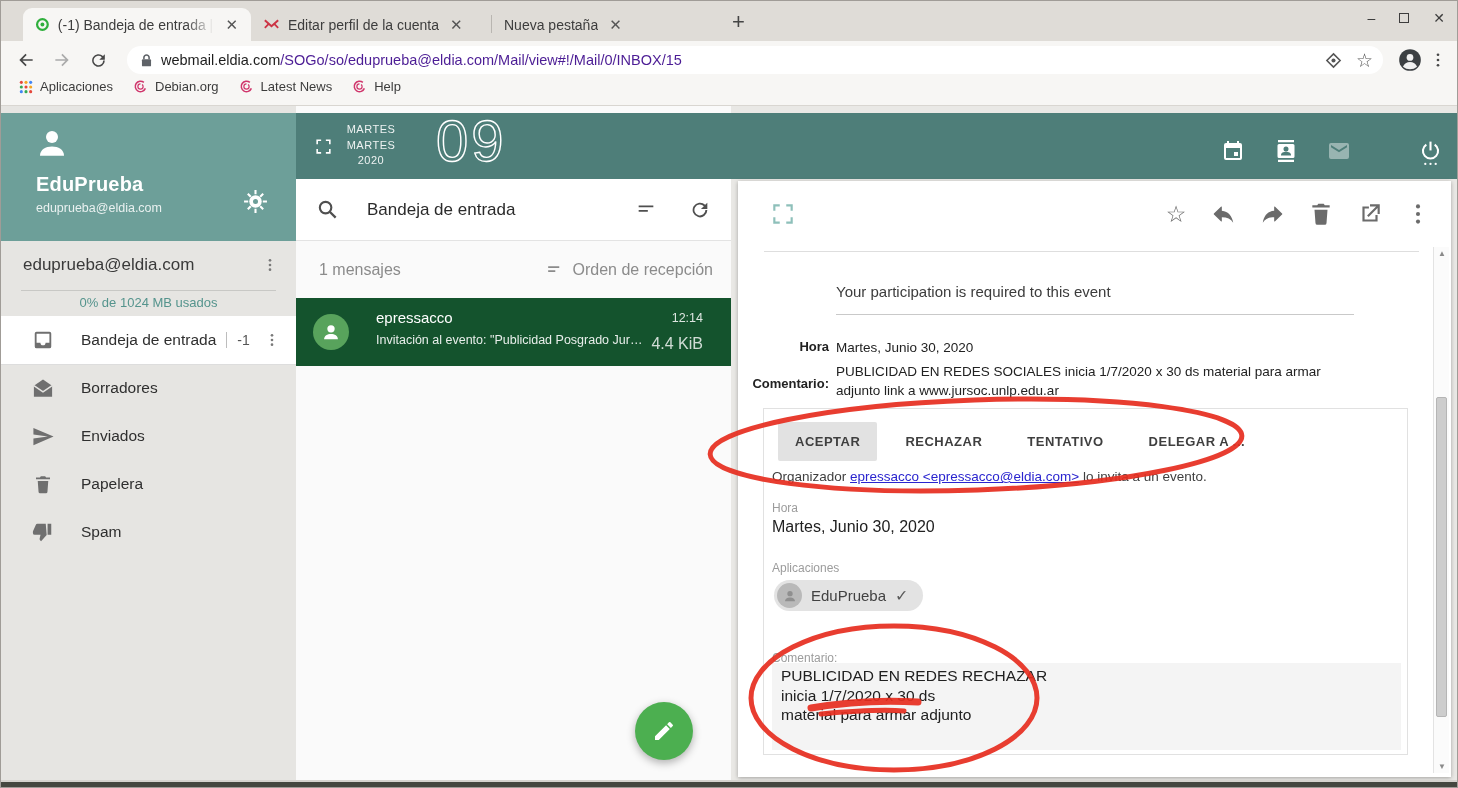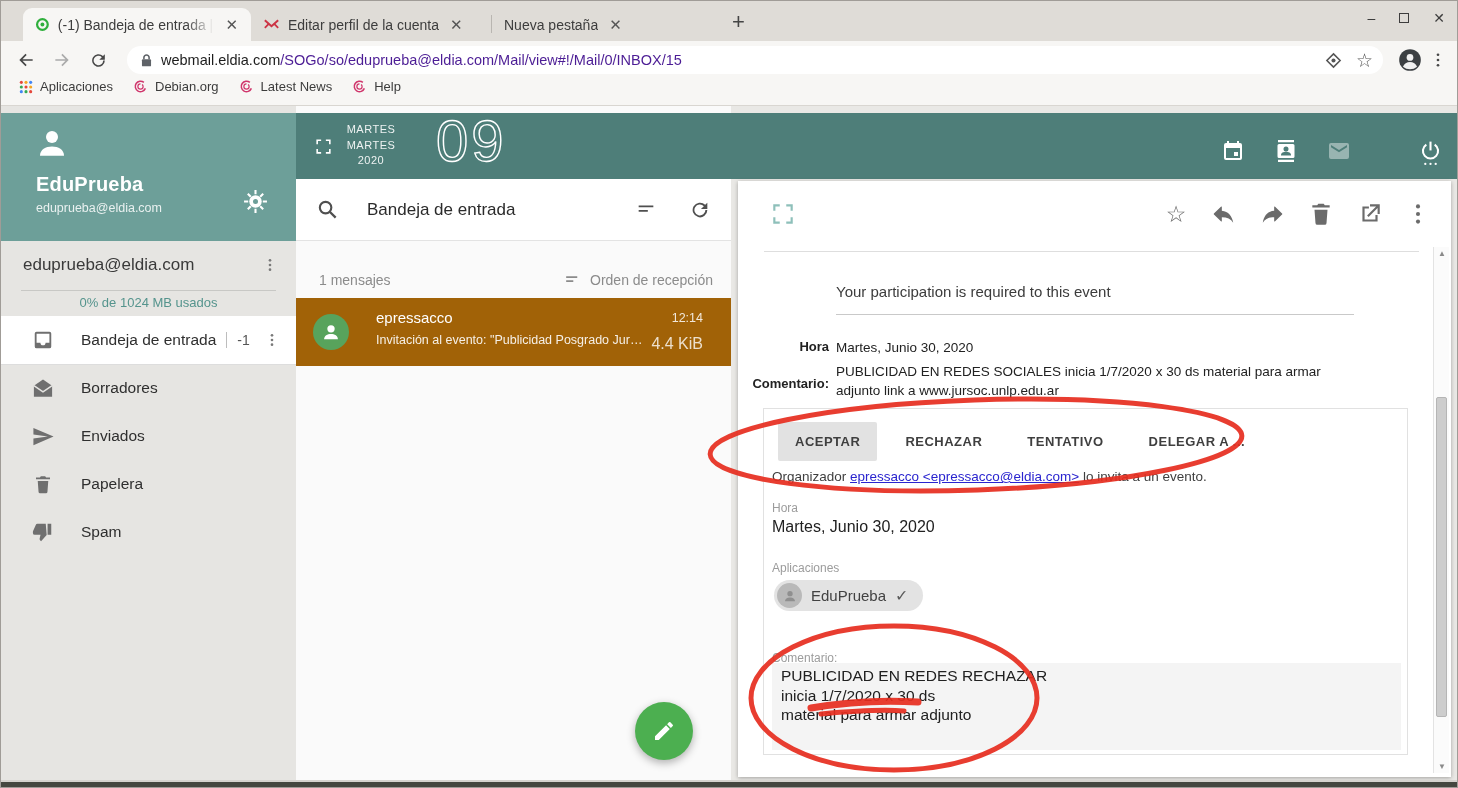--- a/index.html
+++ b/index.html
@@ -69,25 +69,25 @@
   .mid-green { position:absolute; top:7px; left:0; right:0; height:66px; background:#4e7e79; color:#fff; }
   .dateblock { position:absolute; left:44px; top:9px; width:62px; text-align:center;
                font-size:11px; line-height:15.5px; color:rgba(255,255,255,.9); letter-spacing:.5px; }
   .bigday { position:absolute; left:140px; top:-6px; font-size:58px; font-weight:100; color:#fff; letter-spacing:3px; }
   @supports (-webkit-text-stroke: 1px #fff) {
     .bigday { color:transparent; -webkit-text-stroke:1.4px #fff; }
   }
   .searchbar { position:absolute; top:73px; left:0; right:0; height:62px; background:#fff;
                border-bottom:1px solid #e3e3e3; display:flex; align-items:center; padding:0 20px; }
   .search-label { flex:1; font-size:17px; color:#2b2b2b; margin-left:28px; }
-  .listhead { position:absolute; top:145px; left:0; right:0; height:57px; display:flex;
-              align-items:center; padding:0 18px 0 23px; color:#8b8b8b; font-size:14px; }
+  .listhead { position:absolute; top:135px; left:0; right:0; height:57px; display:flex;
+              align-items:center; padding:0 18px 0 23px; color:#8b8b8b; font-size:16px; }
   .listhead .spacer{flex:1;}
   .sorttxt { display:flex; align-items:center; gap:8px; }
-  .msg { position:absolute; top:192px; left:0; right:0; height:68px; background:#a16207; color:#fff; }
+  .msg { position:absolute; top:192px; left:0; right:0; height:68px; background:#14532d; color:#fff; }
   .msg-av { position:absolute; left:17px; top:16px; width:36px; height:36px; border-radius:50%;
             background:#58a35c; display:flex; align-items:center; justify-content:center; }
   .msg-sender { position:absolute; left:80px; top:11px; font-size:15px; }
   .msg-time { position:absolute; right:28px; top:13px; font-size:12.5px; color:rgba(255,255,255,.85); }
   .msg-subject { position:absolute; left:80px; top:35px; width:268px; font-size:12.5px;
                  color:rgba(255,255,255,.9); white-space:nowrap; overflow:hidden; text-overflow:ellipsis; }
   .msg-size { position:absolute; right:28px; top:37px; font-size:16px; color:rgba(255,255,255,.8); }
   .fab { position:absolute; left:339px; top:596px; width:58px; height:58px; border-radius:50%;
          background:#4caf50; display:flex; align-items:center; justify-content:center;
          box-shadow:0 3px 8px rgba(0,0,0,.3); }

